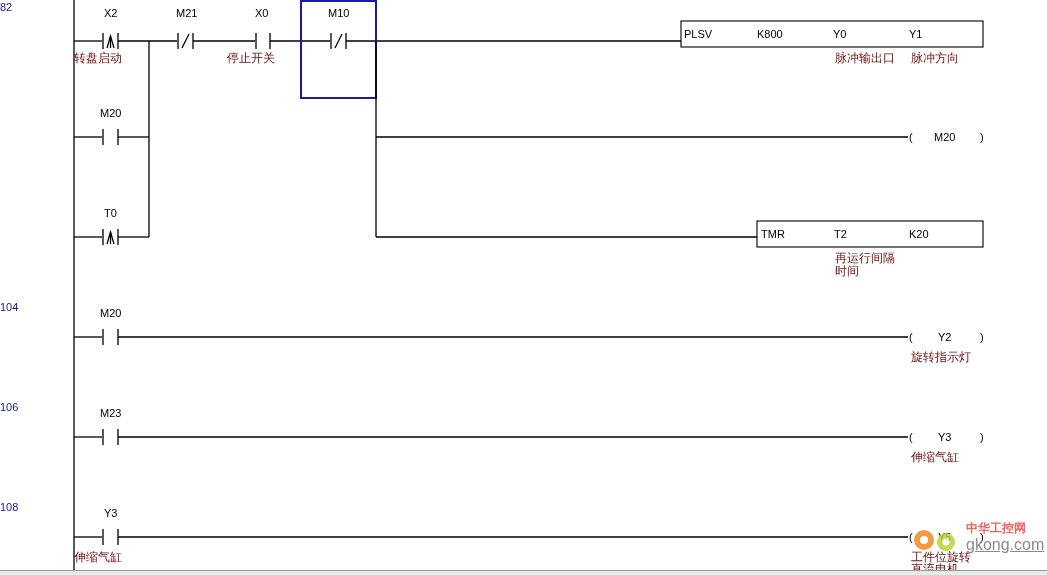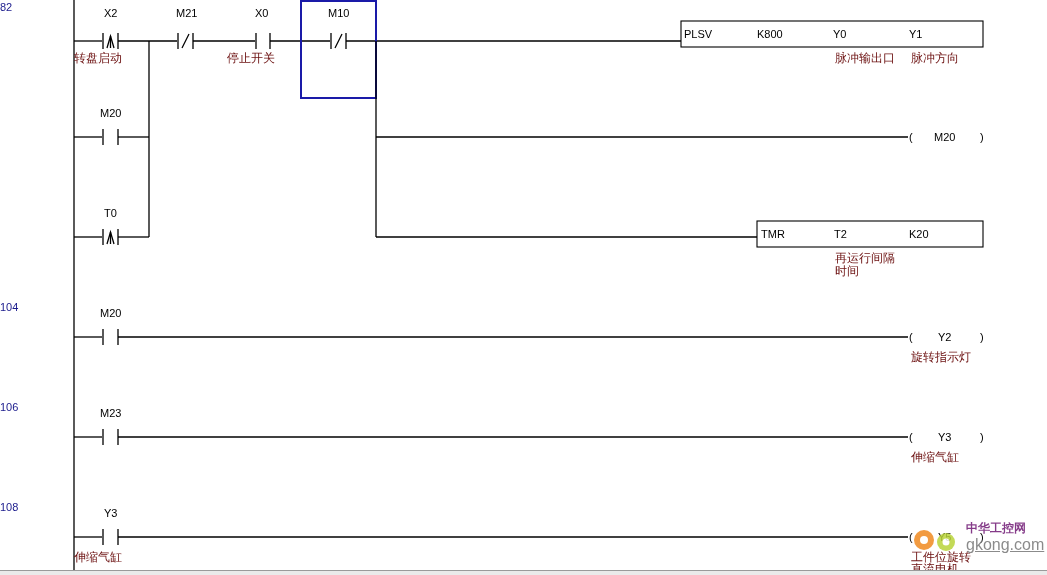--- a/index.html
+++ b/index.html
@@ -6,21 +6,21 @@
   body { width:1047px; height:575px; position:relative; overflow:hidden; font-family:"Liberation Sans", sans-serif; }
   #ladder { position:absolute; left:0; top:0; }
   .lbl { font-family:"Liberation Sans", sans-serif; font-size:11px; fill:#000; }
   .step { font-family:"Liberation Sans", sans-serif; font-size:11px; fill:#1a1a8c; }
   .cmt { font-family:"DejaVu Sans", sans-serif; font-size:12px; fill:#6b0f0f; }
   .wire { stroke:#000; stroke-width:1.3; fill:none; }
   .box { stroke:#000; stroke-width:1.1; fill:#fff; }
   .cursor { stroke:#1a1aa8; stroke-width:2; fill:none; }
   .bottom-bar { position:absolute; left:0; top:570px; width:1047px; height:5px; background:#eaeaea; border-top:1px solid #9a9a9a; }
   .watermark { position:absolute; left:908px; top:518px; width:135px; height:40px; opacity:0.85; }
-  .wm-text1 { position:absolute; left:58px; top:2px; font-family:"DejaVu Sans", sans-serif; font-size:12px; font-weight:bold; color:#701a75; }
+  .wm-text1 { position:absolute; left:58px; top:2px; font-family:"DejaVu Sans", sans-serif; font-size:12px; font-weight:bold; color:#ef4444; }
   .wm-text2 { position:absolute; left:58px; top:18px; font-family:"Liberation Sans", sans-serif; font-size:16px; color:#777;text-decoration:underline; }
 </style>
 </head>
 <body>
 
 <svg id="ladder" width="1047" height="575" xmlns="http://www.w3.org/2000/svg">
 
   <line class="wire" x1="74" y1="0" x2="74" y2="570"></line>
 
   <text class="step" x="0" y="11">82</text>

